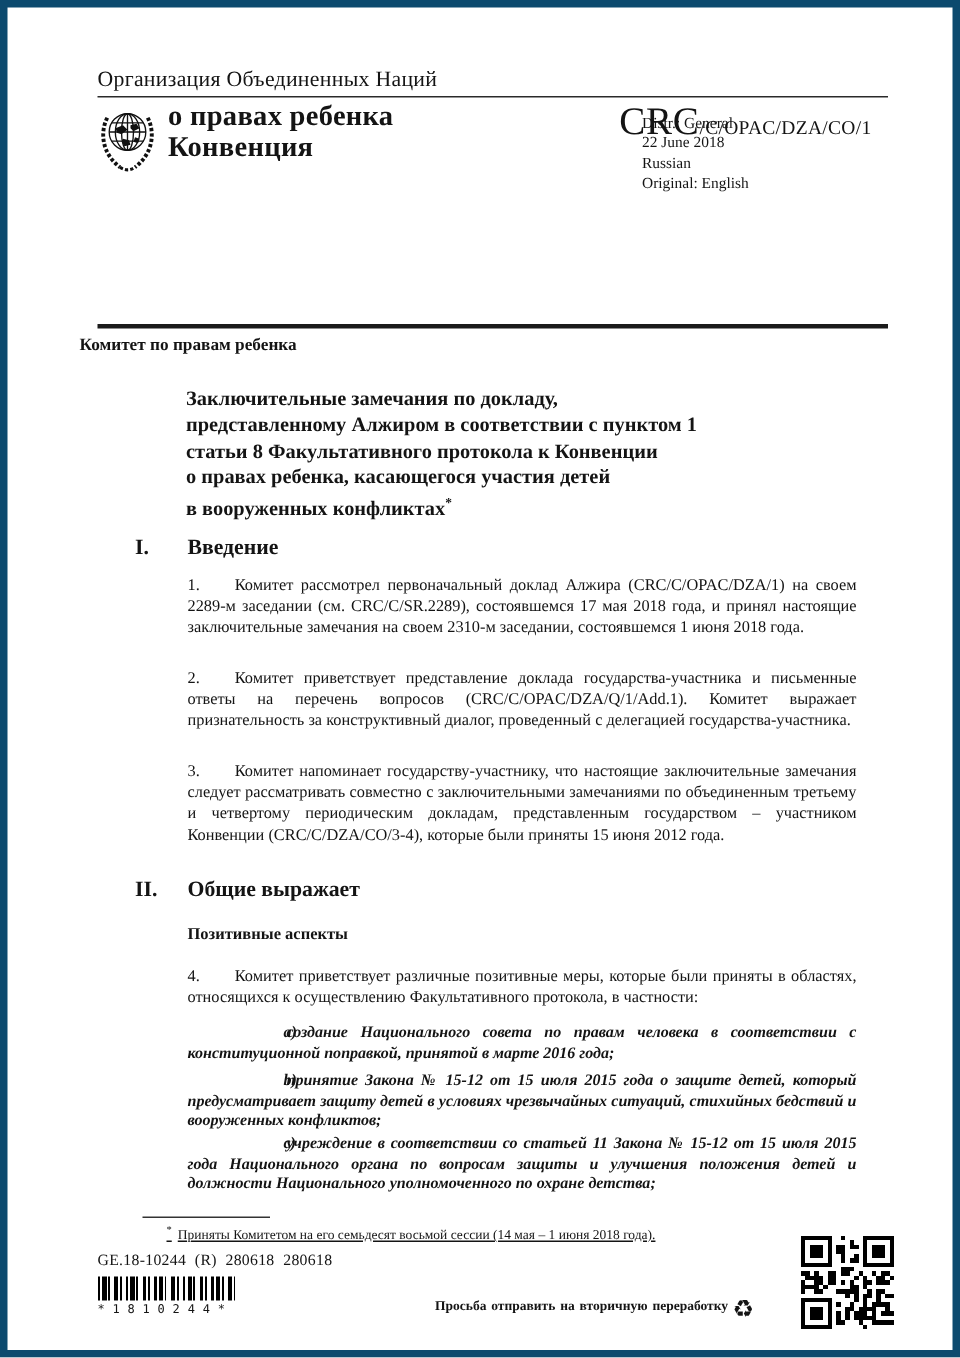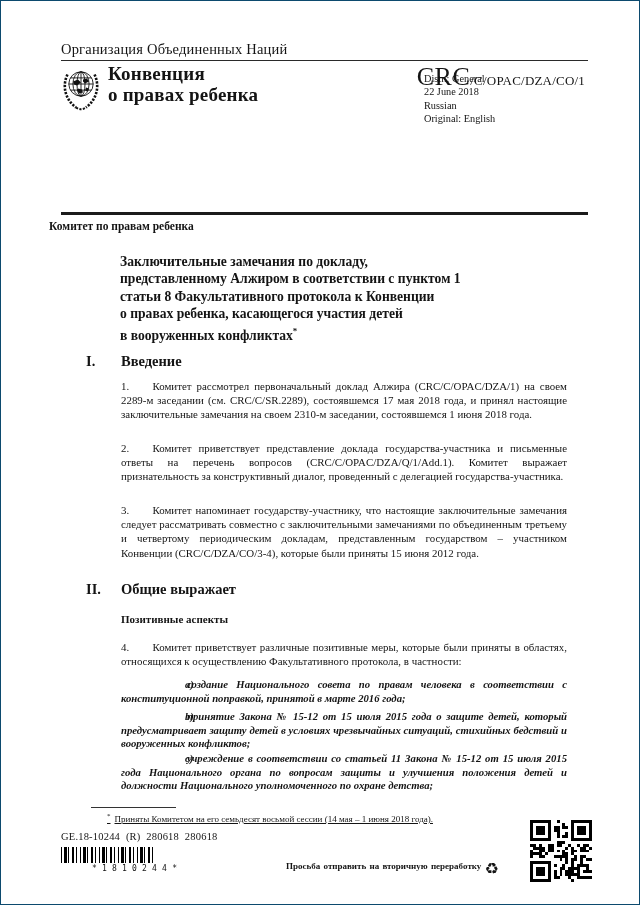--- a/index.html
+++ b/index.html
@@ -1,18 +1,18 @@
 <!DOCTYPE html>
 <html lang="ru"><head>
 <meta charset="utf-8">
 <style>
   html,body{margin:0;padding:0;background:#e9e9e9;}
   .page{
     position:relative;width:640px;height:905px;margin:0 auto;
-    background:#ffffff;border:1px solid #0c4a6e;box-sizing:border-box;
+    background:#ffffff;border:5px solid #0c4a6e;box-sizing:border-box;
     font-family:"Liberation Serif","DejaVu Serif",serif;color:#141414;
     overflow:hidden;
   }
   .abs{position:absolute;margin:0;}
   
   .org-name{left:60px;top:40px;font-size:14.5px;letter-spacing:.2px;}
   .doc-symbol{right:54px;top:30px;display:flex;align-items:baseline;}
   .sym-main{font-size:26px;line-height:28px;letter-spacing:.5px;}
   .sym-rest{font-size:13px;letter-spacing:.2px;margin-top:42px;}
   .rule-thin{left:60px;top:59px;width:527px;height:1.4px;background:#2a2a2a;}
@@ -36,21 +36,21 @@
   
   .fn-rule{left:90px;top:806px;width:85px;height:1px;background:#333;}
   .footnote{left:90px;top:810px;width:430px;font-size:9px;line-height:11px;text-indent:16px;text-decoration:underline;}
   .footnote sup{font-size:7px;margin-right:4px;}
   .ge-number{left:60px;top:830px;font-size:10.5px;word-spacing:3px;letter-spacing:.2px;}
   .barcode{left:60px;top:846px;width:95px;}
   .barcode-bars{width:95px;height:16px;background:
     repeating-linear-gradient(90deg,#000 0 1.5px,transparent 1.5px 3px,#000 3px 6px,
     transparent 6px 7px,#000 7px 8px,transparent 8px 11px,#000 11px 13.5px,
     transparent 13.5px 15px,#000 15px 16px,transparent 16px 19px);}
-  .barcode-digits{font-family:"DejaVu Sans Mono",monospace;font-size:8px;letter-spacing:5.2px;margin-top:1px;white-space:nowrap;margin-left:31px;}
+  .barcode-digits{font-family:"DejaVu Sans Mono",monospace;font-size:8px;letter-spacing:5.2px;margin-top:1px;white-space:nowrap;}
   .recycle-row{left:285px;top:860px;display:flex;align-items:flex-start;gap:3px;}
   .recycle-text{font-size:9px;font-weight:bold;word-spacing:1px;}
   .recycle-glyph{font-family:"DejaVu Sans",sans-serif;font-size:16px;line-height:16px;}
   .qr{left:529px;top:819px;width:62px;height:62px;}
 </style>
 </head>
 <body>
 
 <div class="page">
 
@@ -80,22 +80,22 @@
       </g>
       <g stroke="#111" stroke-width="2.6" fill="none" stroke-dasharray="2.2 1.4">
         <path d="M6.5 7 C1.5 17 3 31 15 40"></path>
         <path d="M33.5 7 C38.5 17 37 31 25 40"></path>
       </g>
       <path d="M15 40 q5 3.5 10 0" stroke="#111" stroke-width="2" fill="none" stroke-dasharray="2.2 1.4"></path>
     </svg>
   </div>
 
   <div class="abs treaty-name">
+    <div>о правах ребенка</div>
     <div>Конвенция</div>
-    <div>о правах ребенка</div>
   </div>
 
   <div class="abs distr-block">
     <div>Distr.: General</div>
     <div>22 June 2018</div>
     <div>Russian</div>
     <div>Original: English</div>
   </div>
 
   <div class="abs rule-thick"></div>

